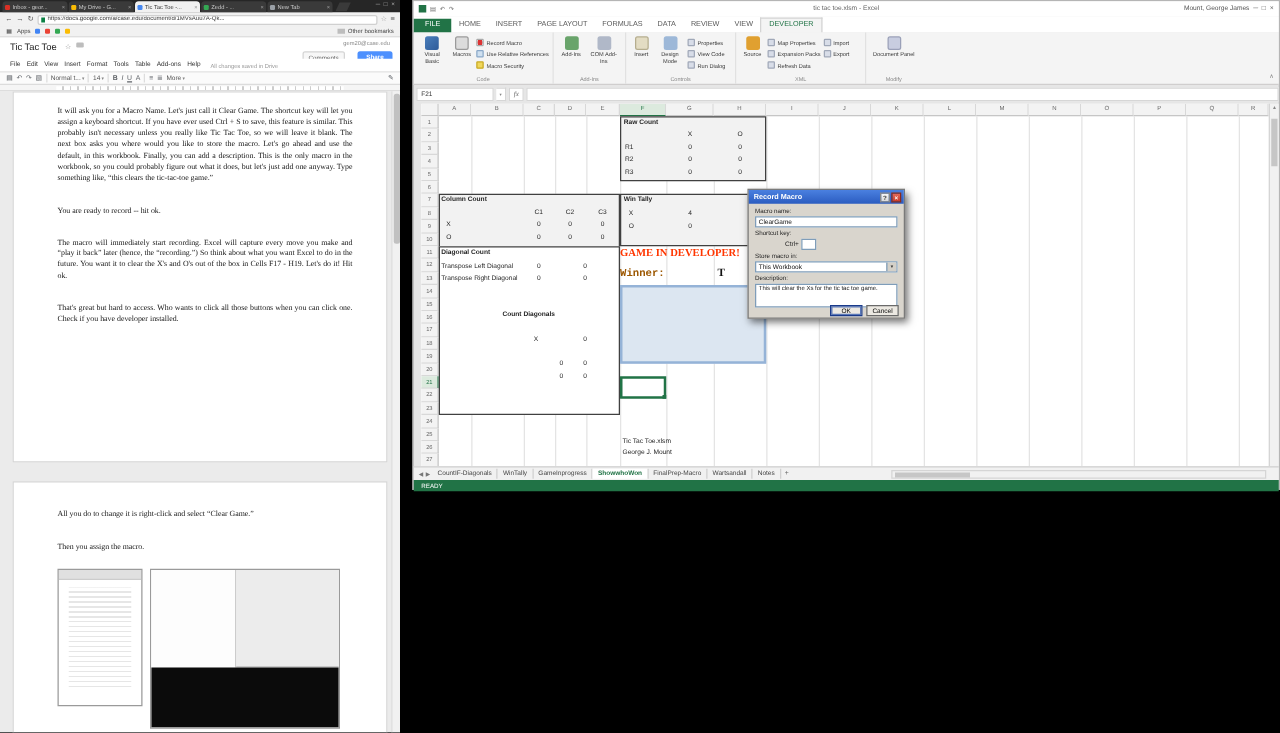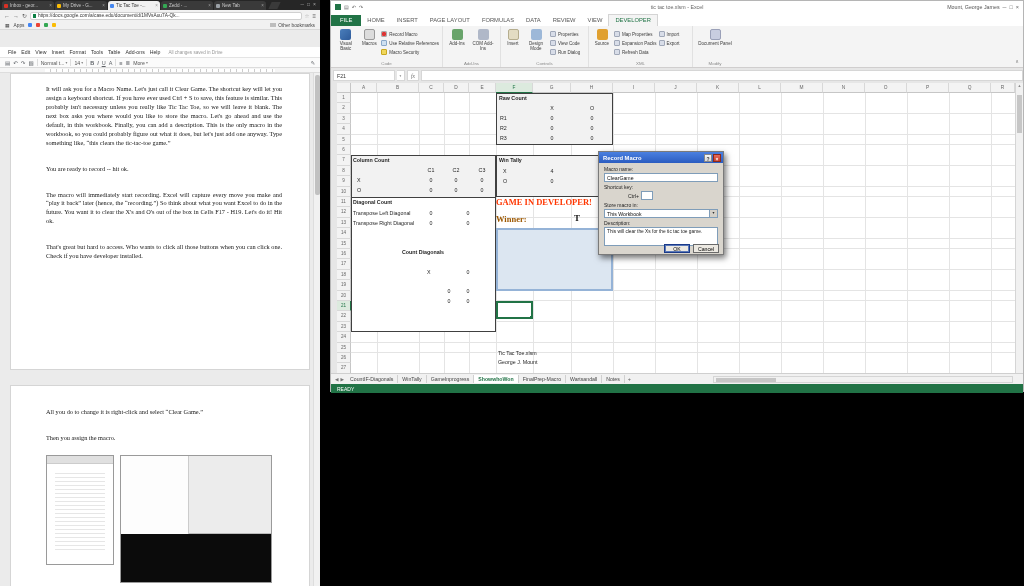--- a/index.html
+++ b/index.html
@@ -105,21 +105,21 @@
 .colhdr.hl{background:#dcead f}
 .colhdr.hl{background:#dceade;color:#217346;border-bottom:1px solid #217346}
 .rowhdr{position:absolute;left:0;width:14px;height:10.4px;font-size:4.6px;color:#666;text-align:center;line-height:10.4px;background:#f3f3f3;border-right:1px solid #c6c6c6;border-bottom:1px solid #d8d8d8}
 .rowhdr.hl{background:#dceade;color:#217346;border-right:1px solid #217346}
 .vline{position:absolute;top:10px;bottom:0;width:1px;background:#e4e4e4}
 .xbox{position:absolute;background:#f2f2f2;border:1px solid #404040;z-index:2}
 .cell{position:absolute;font-size:5.3px;color:#1f1f1f;white-space:nowrap;line-height:1;z-index:3}
 .cell.b{font-weight:bold}
 .cv{width:14px;text-align:center}
 #gip{position:absolute;left:159px;top:114px;font-family:"Liberation Serif",serif;font-weight:bold;font-size:8.5px;color:#ff3600;z-index:3;white-space:nowrap}
-#winlbl{position:absolute;left:159px;top:131px;font-family:Liberation Serif, serif;font-weight:bold;font-size:8.5px;color:#9c5700;z-index:3}
+#winlbl{position:absolute;left:159px;top:131px;font-family:Liberation Mono, monospace;font-weight:bold;font-size:8.5px;color:#9c5700;z-index:3}
 #winval{position:absolute;left:237px;top:130px;font-family:"Liberation Serif",serif;font-weight:bold;font-size:9px;color:#111;z-index:3}
 #board{position:absolute;left:159px;top:145px;width:117px;height:63px;background:#dce6f1;border:2px solid #95b3d7;z-index:2}
 #selcell{position:absolute;left:159px;top:218px;width:37px;height:18px;background:#fff;border:2px solid #217346;z-index:4}
 #selhandle{position:absol ute}
 #selhandle{position:absolute;right:-2px;bottom:-2px;width:3px;height:3px;background:#217346}
 #vscroll{position:absolute;left:684px;top:82px;width:8px;height:290px;background:#f1f1f1;border-left:1px solid #d5d5d5;font-size:4px;color:#888;text-align:center}
 #vthumb{position:absolute;left:1px;top:12px;width:5px;height:38px;background:#c6c6c6}
 #xl-sheetbar{position:absolute;left:0;top:372px;width:100%;height:11px;background:#f1f1f1;border-top:1px solid #cfcfcf;display:flex;align-items:center;padding-left:4px;font-size:5.2px;color:#444}
 .shnav{font-size:4.6px;color:#777;margin-right:2px}
 .sheet{padding:1px 4px;border-right:1px solid #d0d0d0;white-space:nowrap}
@@ -204,20 +204,28 @@
     <span class="bkdot" style="background:#4285f4"></span>
     <span class="bkdot" style="background:#ea4335"></span>
     <span class="bkdot" style="background:#34a853"></span>
     <span class="bkdot" style="background:#fbbc04"></span>
     <span style="margin-left:auto;display:flex;align-items:center;gap:2px">
       <span style="width:6px;height:4px;background:#bdbdbd;display:inline-block"></span>
       <span>Other bookmarks</span>
     </span>
   </div>
 
+  <div id="docshead">
+    <span id="doctitle">Tic Tac Toe</span>
+    <span id="titlestar">☆</span>
+    <span id="titlefolder"></span>
+    <span id="account">gem20@case.edu</span>
+    <span id="commentsbtn">Comments</span>
+    <span id="sharebtn">Share</span>
+  </div>
 
   <div id="menubar">
     <span>File</span>
     <span>Edit</span>
     <span>View</span>
     <span>Insert</span>
     <span>Format</span>
     <span>Tools</span>
     <span>Table</span>
     <span>Add-ons</span>

